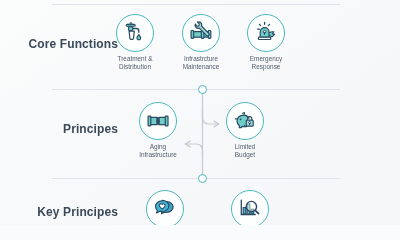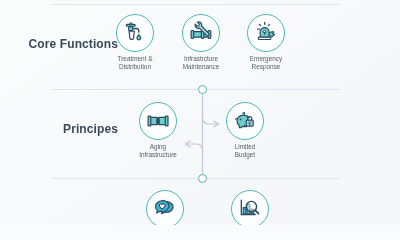--- a/index.html
+++ b/index.html
@@ -112,20 +112,21 @@
 <body>
 
 <div id="infographic">
 
   <div class="divider" id="divider-top"></div>
   <div class="divider" id="divider-mid1"></div>
   <div class="divider" id="divider-mid2"></div>
 
   <div class="row-label" id="label-core">Core Functions</div>
   <div class="row-label" id="label-challenges">Principes</div>
+  <div class="row-label" id="label-key">Key Principes</div>
 
   <div class="node" id="node-treatment">
     <div class="ring">
       <span>
         <svg width="24" height="24" viewBox="0 0 24 24">
           <path d="M7 7.5h6.5a2.3 2.3 0 0 1 2.3 2.3v1.4" fill="none" stroke="#2d4a63" stroke-width="1.3" stroke-linecap="round"></path>
           <rect x="5.6" y="5.6" width="4.1" height="3.9" rx="0.8" fill="#6ecfc9" stroke="#2d4a63" stroke-width="1.1"></rect>
           <rect x="3.2" y="3.4" width="9" height="1.9" rx="0.95" fill="#6ecfc9" stroke="#2d4a63" stroke-width="1.1"></rect>
           <rect x="6.9" y="1.7" width="1.9" height="2" rx="0.6" fill="#6ecfc9" stroke="#2d4a63" stroke-width="1"></rect>
           <path d="M6.1 10.2h5.2l-.8 7.2a1 1 0 0 1-1 .9H7.9a1 1 0 0 1-1-.9z" fill="#ffffff" stroke="#2d4a63" stroke-width="1.2" stroke-linejoin="round"></path>

